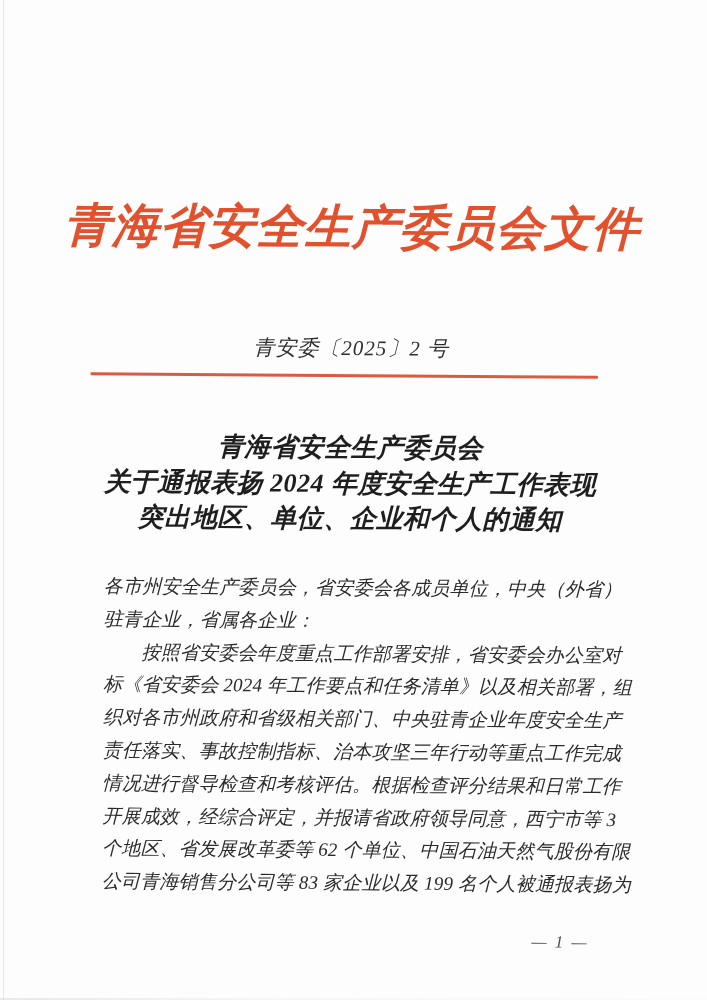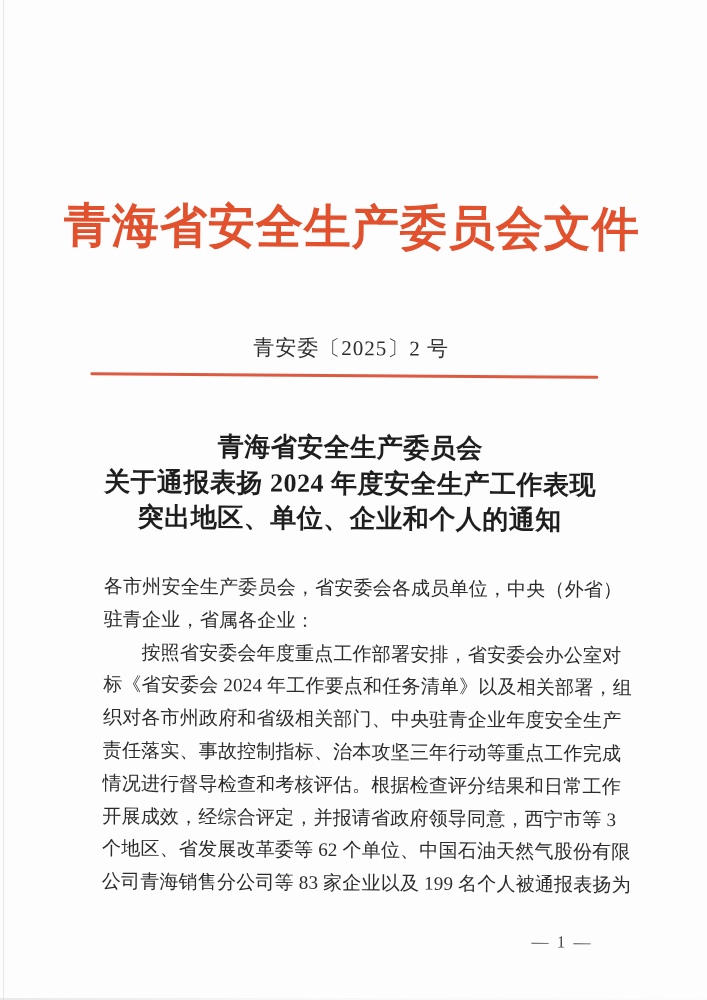--- a/index.html
+++ b/index.html
@@ -7,20 +7,21 @@
     padding: 0;
     background: #ffffff;
   }
   .scan-page {
     position: relative;
     width: 707px;
     height: 1000px;
     background: #fdfdfd;
     overflow: hidden;
     font-family: "Liberation Serif", "DejaVu Serif", serif;
+    font-style: italic;
   }
   
   .edge-left {
     position: absolute;
     left: 3px; top: 0; bottom: 0;
     width: 1px;
     background: #e7e7e7;
   }
   .edge-bottom {
     position: absolute;

